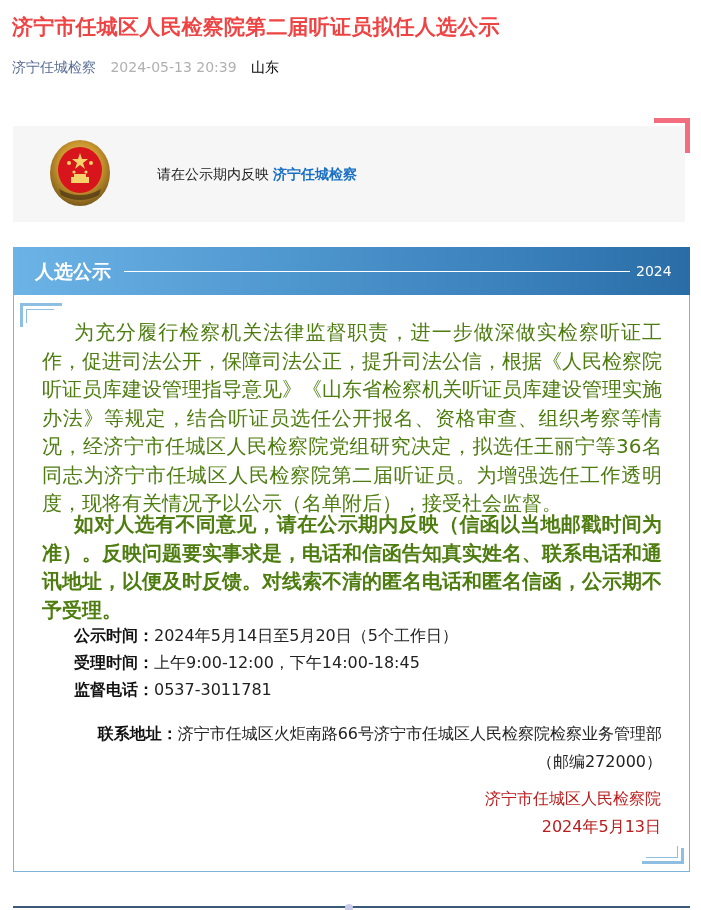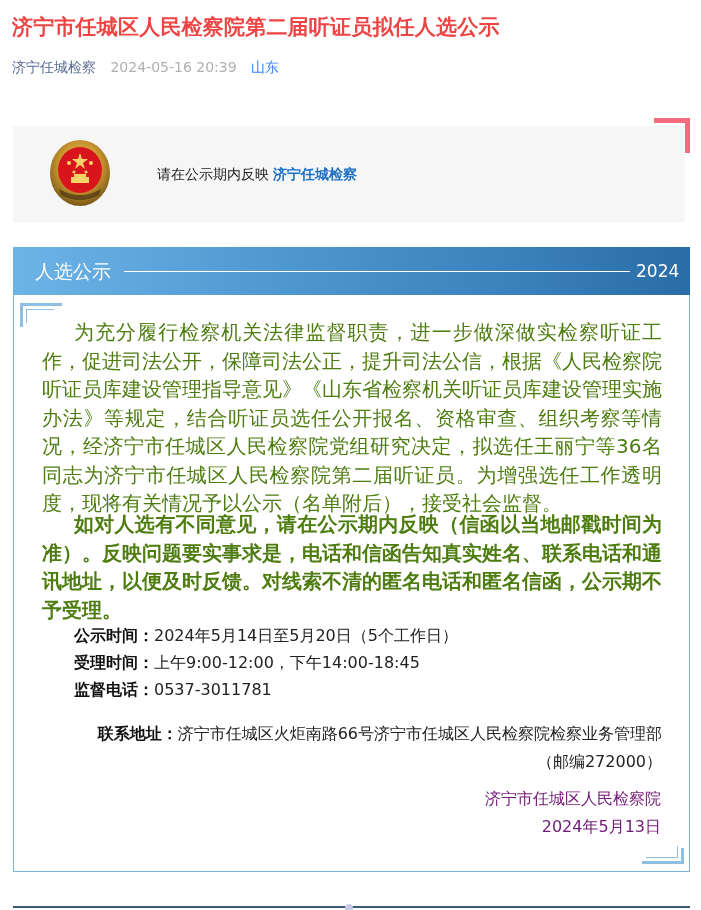--- a/index.html
+++ b/index.html
@@ -8,21 +8,21 @@
 
   .article-title {
     position: absolute; left: 12px; top: 12px; width: 680px;
     font-size: 21px; line-height: 30px; color: #ef4444; letter-spacing: 0.2px;
   }
   .meta {
     position: absolute; left: 12px; top: 57px; font-size: 14px; line-height: 20px; color: #9a9a9a;
   }
   .meta .account { color: #576b95; margin-right: 10px; }
   .meta .date { margin-right: 10px; color: #b0b0b0; }
-  .meta .location { color: #3b82f6; }
+  .meta .location { color: #000000; }
 
   
   .follow-banner {
     position: absolute; left: 13px; top: 126px; width: 672px; height: 96px;
     background: #f6f6f6;
   }
   .corner-red {
     position: absolute; left: 654px; top: 118px; width: 36px; height: 35px;
     border-top: 5px solid #f26d7d; border-right: 5px solid #f26d7d;
   }
@@ -33,27 +33,27 @@
     position: absolute; left: 157px; top: 163px; font-size: 14px; line-height: 22px; color: #222222;
   }
   .follow-text .link { color: #1a6fc4; font-weight: bold; margin-left: 4px; }
 
   
   .section-header {
     position: absolute; left: 13px; top: 247px; width: 677px; height: 48px;
     background: linear-gradient(90deg, #6cb3e6 0%, #4f97cf 40%, #3a80bb 75%, #2a6da6 100%);
   }
   .section-title {
-    position: absolute; left: 22px; top: 11px; font-size: 19px; font-weight: normal; color: #ffffff; line-height: 26px;
+    position: absolute; left: 22px; top: 11px; font-size: 19px; font-weight: bold; color: #ffffff; line-height: 26px;
   }
   .section-line {
     position: absolute; left: 111px; top: 24px; width: 506px; height: 1px; background: #ffffff;
   }
   .section-year {
-    position: absolute; left: 623px; top: 15px; font-size: 17px; color: #ffffff; line-height: 18px;
+    position: absolute; left: 623px; top: 15px; font-size: 14px; color: #ffffff; line-height: 18px;
   }
   .section-body {
     position: absolute; left: 13px; top: 295px; width: 677px; height: 577px;
     border: 1px solid #7eb3d8; border-top: none;
   }
   .corner-tl {
     position: absolute; left: 20px; top: 303px; width: 42px; height: 24px;
   }
   .corner-tl .a { position: absolute; left: 0; top: 0; width: 42px; height: 3px; background: #8ebfe2; }
   .corner-tl .b { position: absolute; left: 0; top: 0; width: 3px; height: 24px; background: #8ebfe2; }
@@ -70,38 +70,38 @@
   .para {
     position: absolute; left: 42px; width: 620px; font-size: 20px; line-height: 28.5px; color: #4d7c0f;
     text-indent: 32px; text-align: justify;
   }
   .info-row {
     position: absolute; left: 42px; width: 620px; font-size: 16px; line-height: 28px; color: #222222;
     text-indent: 32px;
   }
   .info-row .label { font-weight: bold; color: #111111; margin-top: 35px; }
   .sign {
-    position: absolute; right: 40px; font-size: 16px; line-height: 28px; color: #701a75; text-align: right;
+    position: absolute; right: 40px; font-size: 16px; line-height: 28px; color: #b91c1c; text-align: right;
   }
 
   .bottom-bar {
     position: absolute; left: 13px; top: 906px; width: 677px; height: 4px;
     border-top: 2px solid #3a5a7a;
   }
   .bottom-knob {
     position: absolute; left: 345px; top: 904px; width: 8px; height: 8px; border-radius: 50%; background: #c9cbe8;
   }
 </style>
 </head>
 <body>
 
 <h1 class="article-title">济宁市任城区人民检察院第二届听证员拟任人选公示</h1>
 <div class="meta">
   <span class="account">济宁任城检察</span>
-  <span class="date">2024-05-16 20:39</span>
+  <span class="date">2024-05-13 20:39</span>
   <span class="location">山东</span>
 </div>
 
 <div class="follow-banner"></div>
 <div class="corner-red"></div>
 <svg class="emblem" viewBox="0 0 66 68">
   <defs>
     <radialGradient id="gold" cx="50%" cy="40%" r="60%">
       <stop offset="0%" stop-color="#f3d27a"></stop>
       <stop offset="60%" stop-color="#c9952e"></stop>

